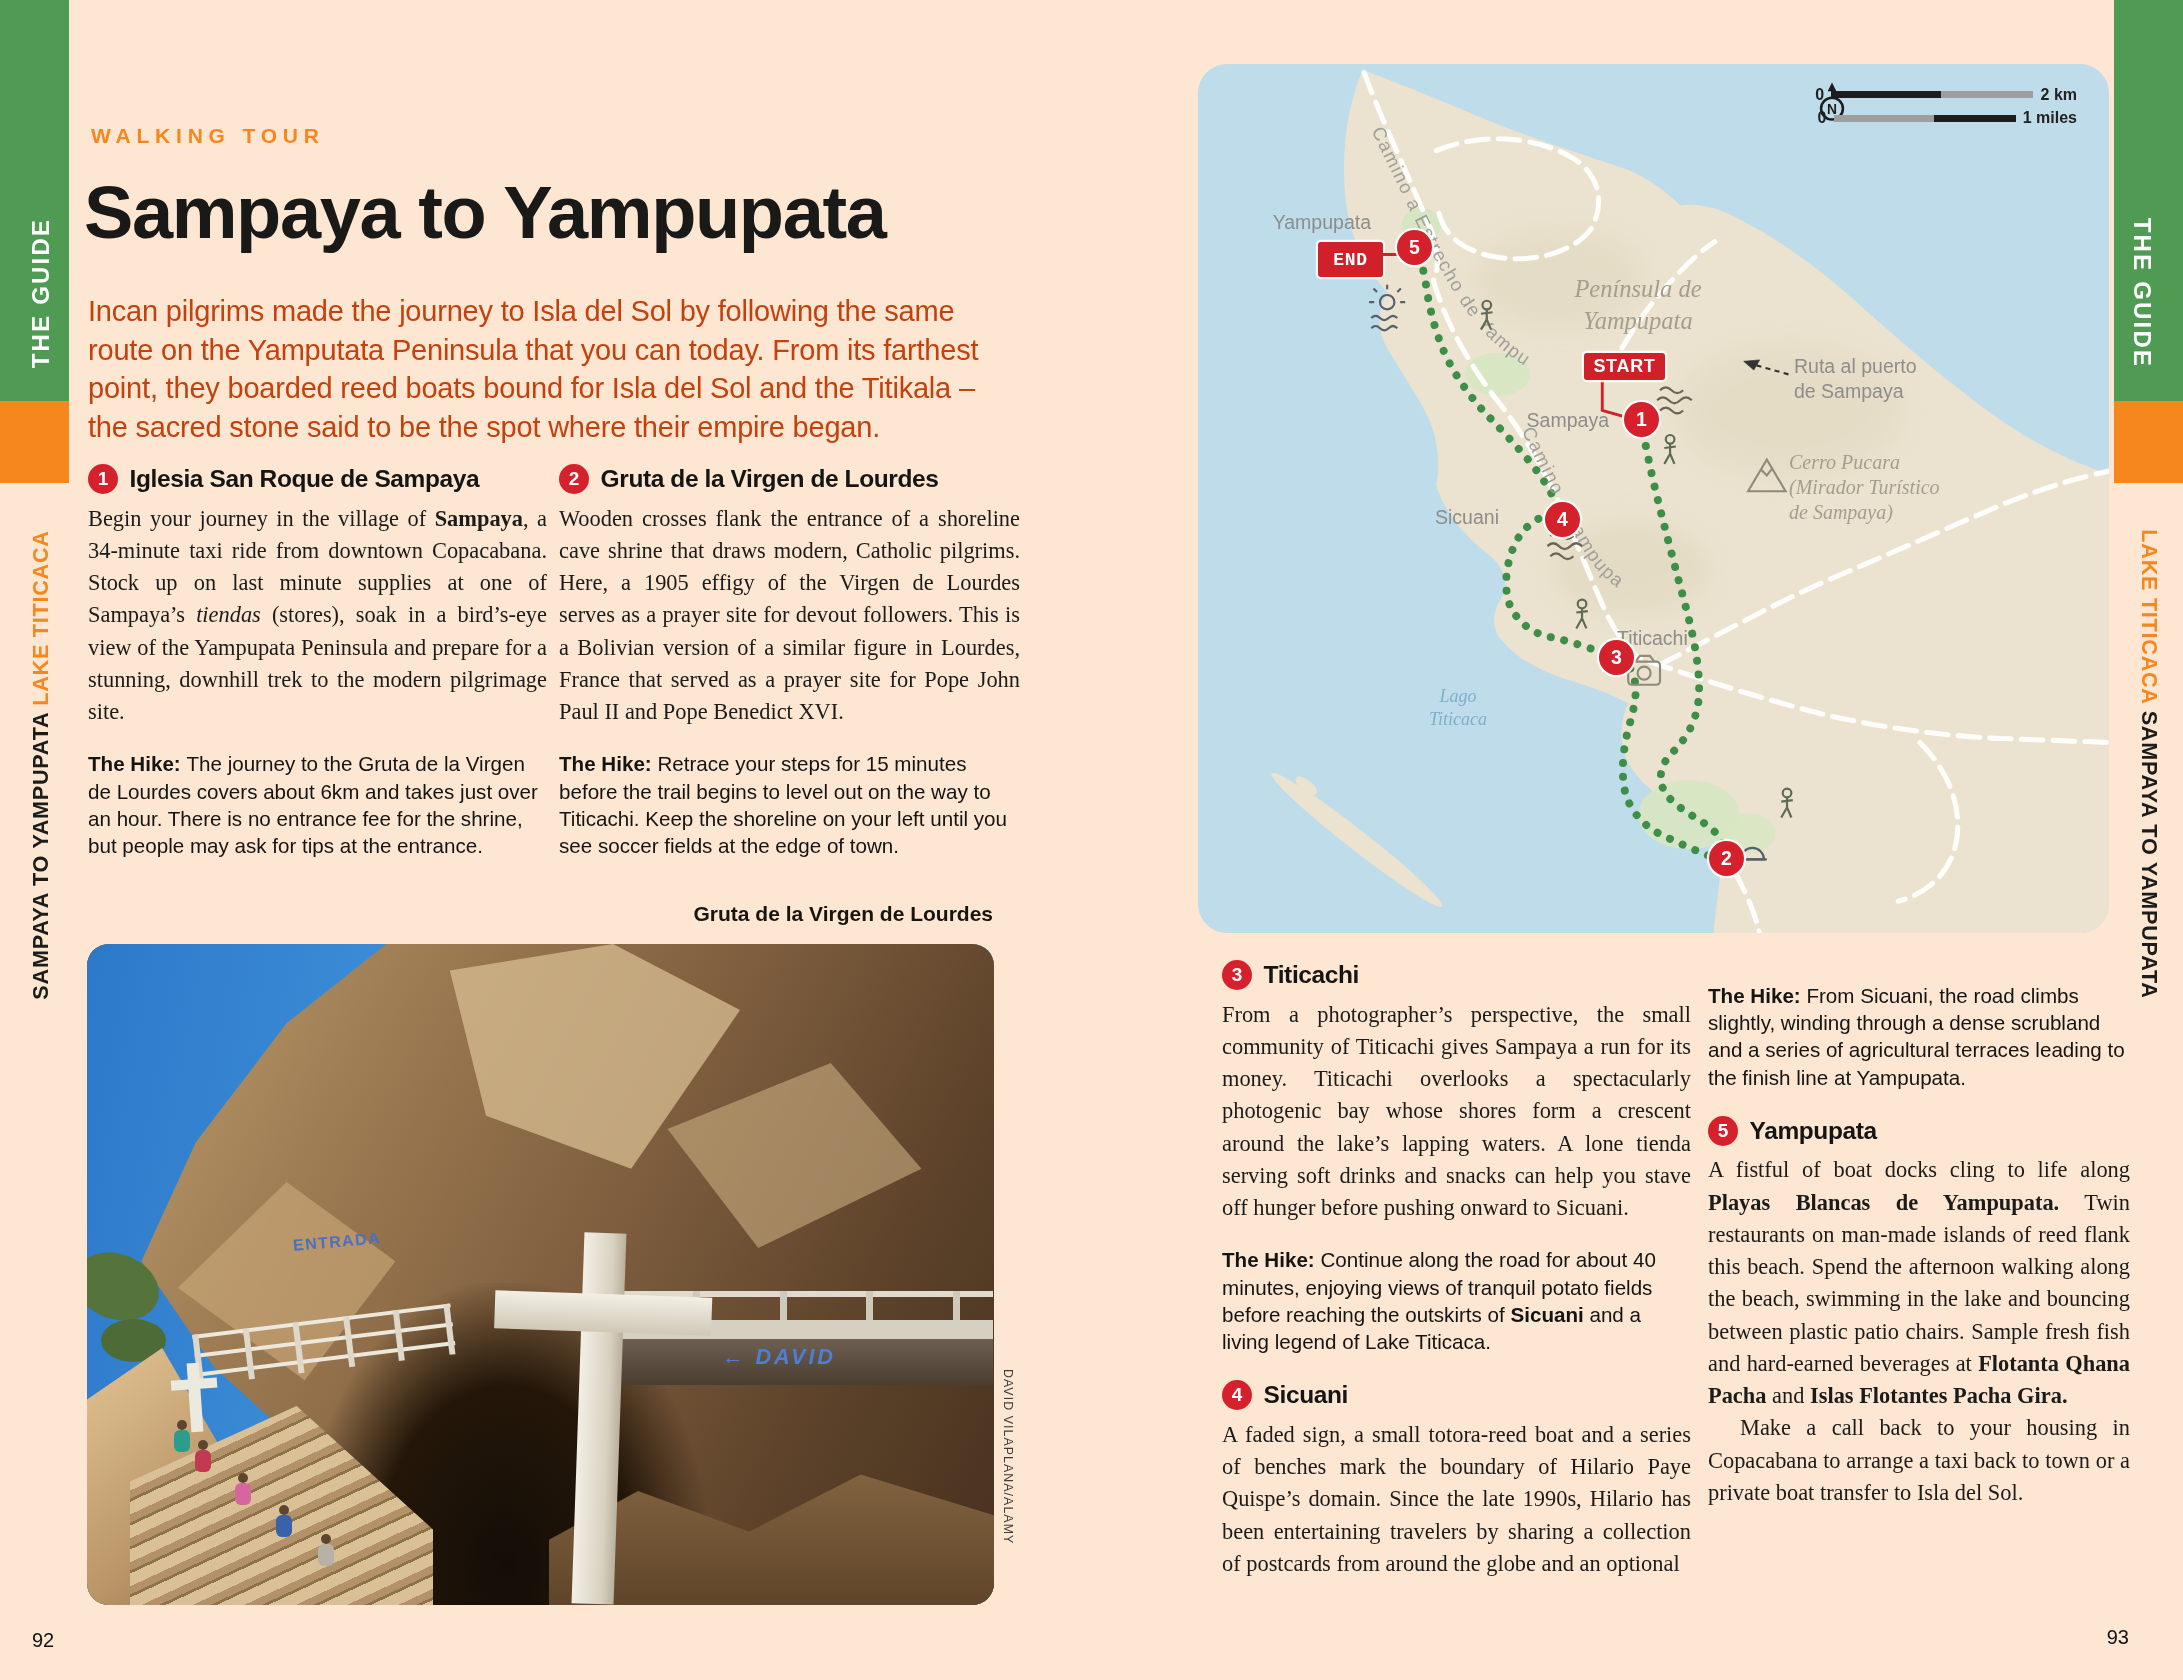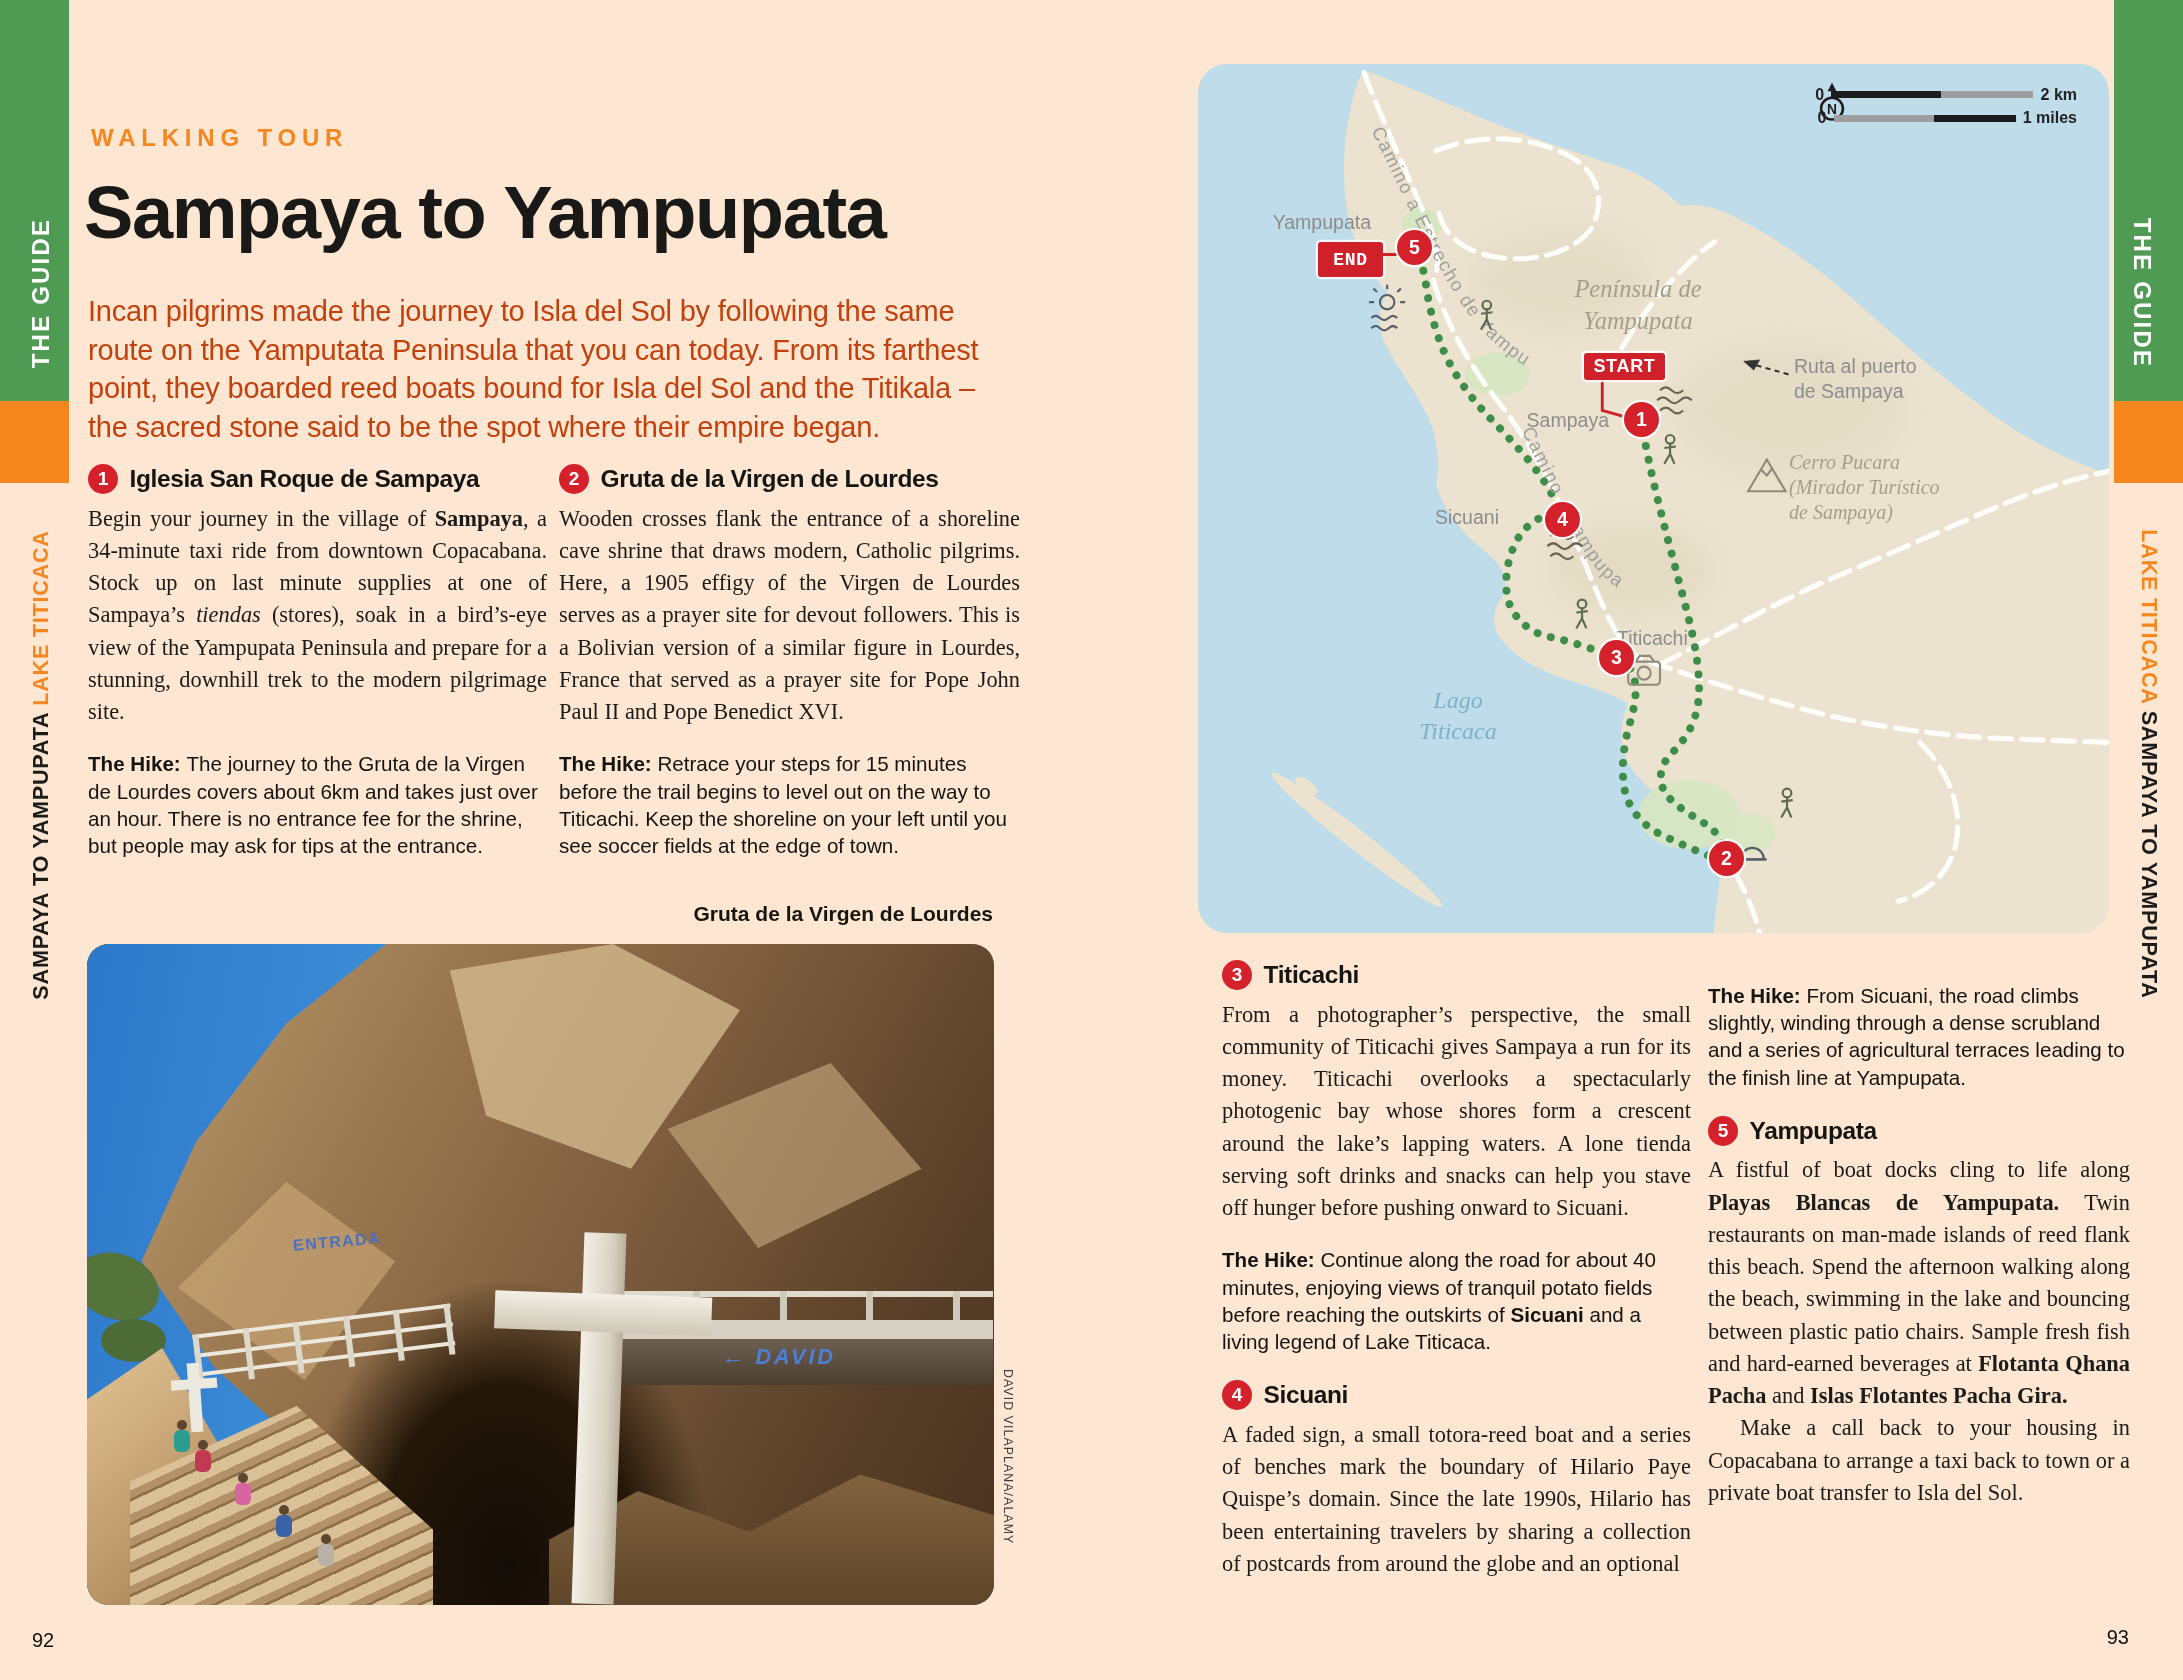--- a/index.html
+++ b/index.html
@@ -12,21 +12,21 @@
   #sb-r-green{right:0;top:0;height:401px;background:#4f9b53;}
   #sb-r-orange{right:0;top:401px;height:82px;background:#f6871f;}
   .vtext{position:absolute;font-weight:bold;white-space:nowrap;text-align:center;}
   #guide-l{width:188px;left:-53px;top:279px;transform:rotate(-90deg);color:#fff;font-size:24px;letter-spacing:2.2px;}
   #guide-r{width:188px;left:2048px;top:279px;transform:rotate(90deg);color:#fff;font-size:24px;letter-spacing:2.2px;}
   #side-l{width:635px;left:-277px;top:752px;transform:rotate(-90deg);font-size:21.7px;letter-spacing:0.7px;color:#1c1c1a;}
   #side-r{width:635px;left:1831px;top:751px;transform:rotate(90deg);font-size:21.7px;letter-spacing:0.7px;color:#1c1c1a;}
   .orange-txt{color:#f6871f;}
 
   
-  .kicker{position:absolute;left:91px;top:124px;font-size:24px;font-weight:bold;letter-spacing:5.8px;color:#f6871f;}
+  .kicker{position:absolute;left:91px;top:124px;font-size:21px;font-weight:bold;letter-spacing:5.8px;color:#f6871f;}
   .title{position:absolute;left:84px;top:170px;font-size:74px;font-weight:bold;letter-spacing:-1.4px;color:#191917;}
   .intro{position:absolute;left:88px;top:292px;width:933px;font-size:29px;line-height:1.33;letter-spacing:-0.2px;color:#c2410c;}
 
   .col{position:absolute;}
   #lp-col1{left:88px;top:464px;width:459px;}
   #lp-col2{left:559px;top:464px;width:461px;}
   #rp-col1{left:1222px;top:960px;width:469px;}
   #rp-col2{left:1708px;top:960px;width:422px;}
 
   .sec-head{display:flex;align-items:center;gap:11.6px;margin:24.5px 0 8.7px;}
@@ -328,21 +328,21 @@
     <div class="mlabel" style="left:303px;top:345px;width:108px;text-align:right;">Sampaya</div>
     <div class="mlabel" style="left:596px;top:290px;white-space:pre-line;line-height:1.3;">Ruta al puerto
 de Sampaya</div>
     <div class="mser" style="left:339px;top:209px;width:202px;text-align:center;font-size:24.5px;line-height:1.3;">Península de
 Yampupata</div>
     <div class="mser" style="left:591px;top:386px;font-size:20px;line-height:1.25;">Cerro Pucara
 (Mirador Turístico
 de Sampaya)</div>
     <div class="mlabel" style="left:193px;top:442px;width:108px;text-align:right;">Sicuani</div>
     <div class="mlabel" style="left:419px;top:563px;width:130px;">Titicachi</div>
-    <div class="mser" style="left:202px;top:621px;width:116px;text-align:center;font-size:24px;line-height:1.3;color:#7fb0cb;">Lago
+    <div class="mser" style="left:202px;top:621px;width:116px;text-align:center;font-size:18px;line-height:1.3;color:#7fb0cb;">Lago
 Titicaca</div>
 
     
     <div class="marker" style="left:426px;top:338px;">1</div>
     <div class="marker" style="left:511px;top:777px;">2</div>
     <div class="marker" style="left:401px;top:576px;">3</div>
     <div class="marker" style="left:347px;top:438px;">4</div>
     <div class="marker" style="left:199px;top:166px;">5</div>
   </div>
 

